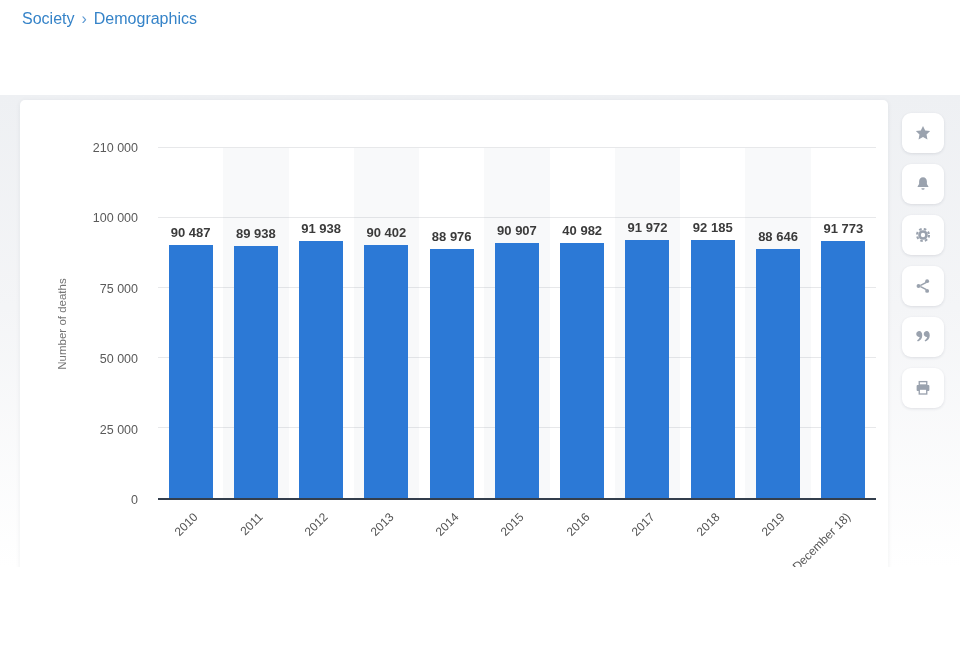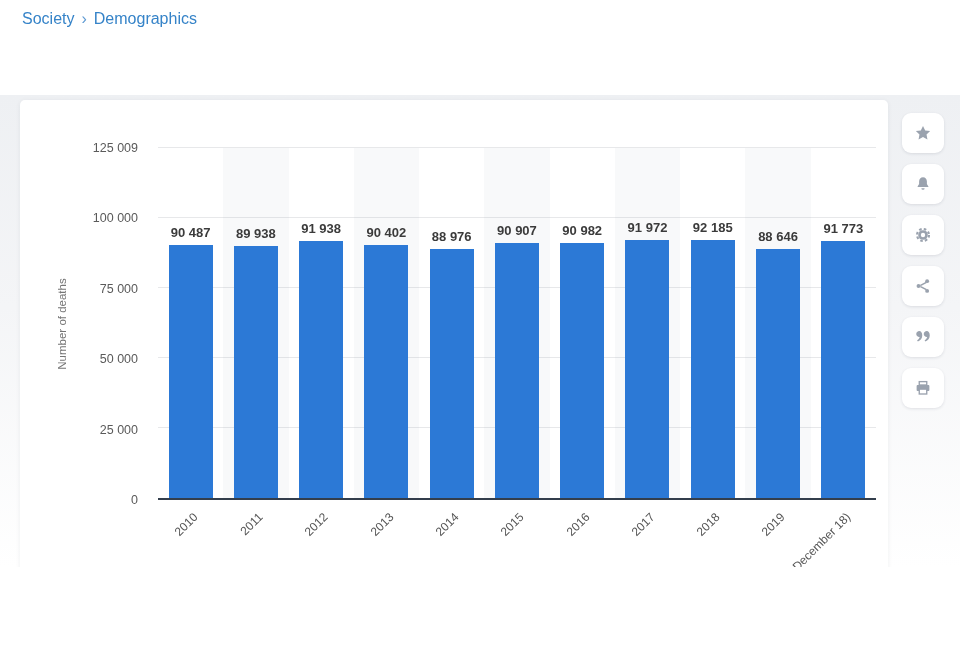--- a/index.html
+++ b/index.html
@@ -60,21 +60,21 @@
   <div class="chart-card">
     <div class="y-title">
       <span>Number of deaths</span>
     </div>
     <div class="y-gutter">
         <div class="ytick" style="bottom: 0%;">0</div>
         <div class="ytick" style="bottom: 20%;">25 000</div>
         <div class="ytick" style="bottom: 40%;">50 000</div>
         <div class="ytick" style="bottom: 60%;">75 000</div>
         <div class="ytick" style="bottom: 80%;">100 000</div>
-        <div class="ytick" style="bottom: 100%;">125 009</div>
+        <div class="ytick" style="bottom: 100%;">210 000</div>
       </div>
     <div class="plot">
       <div class="grid-layer">
           <div class="gridline" style="bottom: 20%;"></div>
           <div class="gridline" style="bottom: 40%;"></div>
           <div class="gridline" style="bottom: 60%;"></div>
           <div class="gridline" style="bottom: 80%;"></div>
           <div class="gridline" style="bottom: 100%;"></div>
         </div>
       <div class="columns">
@@ -103,21 +103,21 @@
             <div class="val" style="bottom: calc(71.1808% + 5px);">88 976</div>
             <div class="xlab">2014</div>
           </div>
           <div class="col">
             <div class="bar" style="height: 72.7256%; background: rgb(44, 121, 214);"></div>
             <div class="val" style="bottom: calc(72.7256% + 5px);">90 907</div>
             <div class="xlab">2015</div>
           </div>
           <div class="col">
             <div class="bar" style="height: 72.7856%; background: rgb(44, 121, 214);"></div>
-            <div class="val" style="bottom: calc(72.7856% + 5px);">90 982</div>
+            <div class="val" style="bottom: calc(72.7856% + 5px);">40 982</div>
             <div class="xlab">2016</div>
           </div>
           <div class="col">
             <div class="bar" style="height: 73.5776%; background: rgb(44, 121, 214);"></div>
             <div class="val" style="bottom: calc(73.5776% + 5px);">91 972</div>
             <div class="xlab">2017</div>
           </div>
           <div class="col">
             <div class="bar" style="height: 73.748%; background: rgb(44, 121, 214);"></div>
             <div class="val" style="bottom: calc(73.748% + 5px);">92 185</div>

